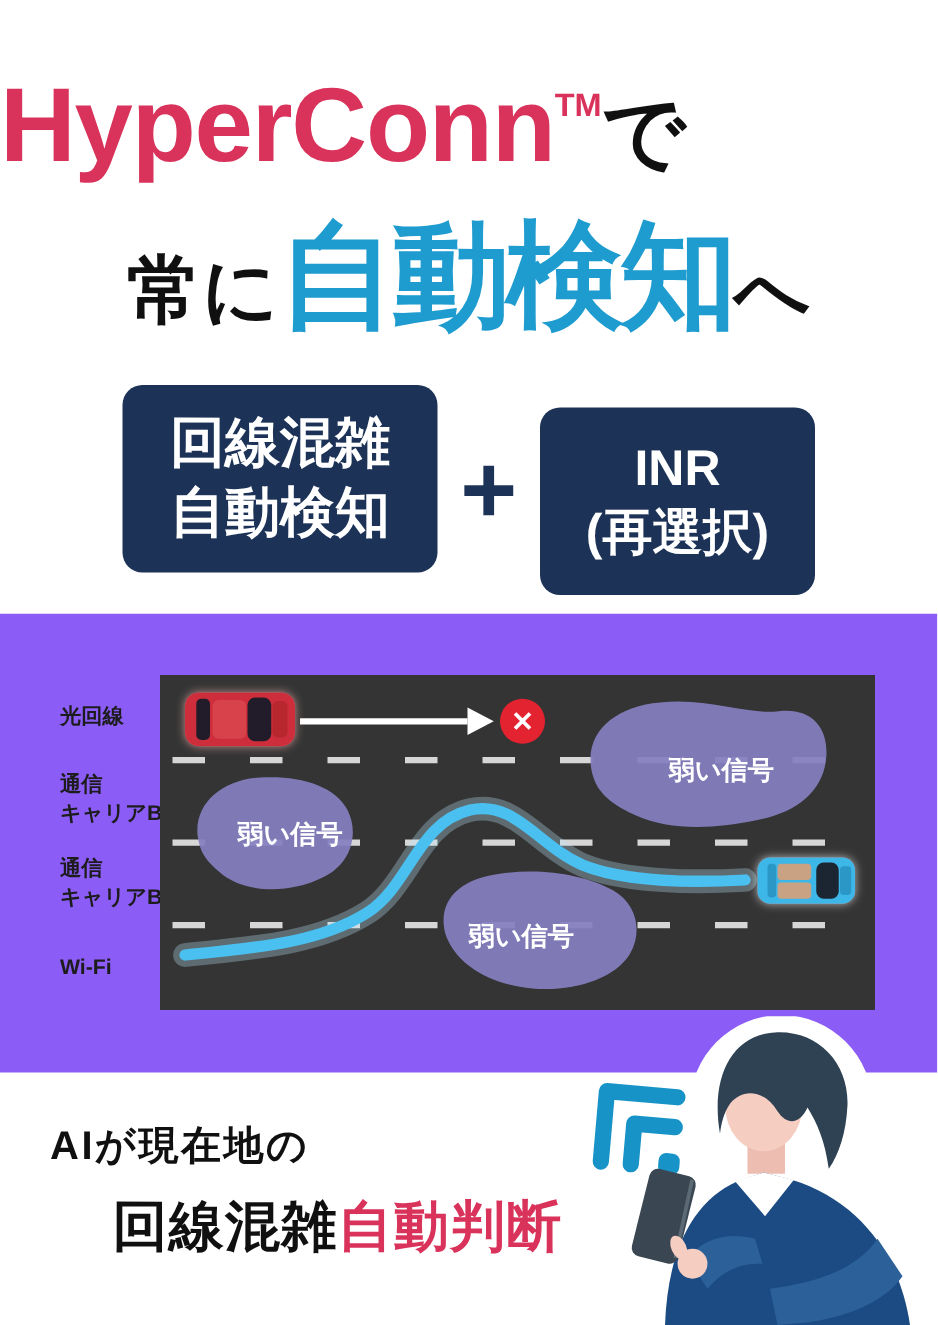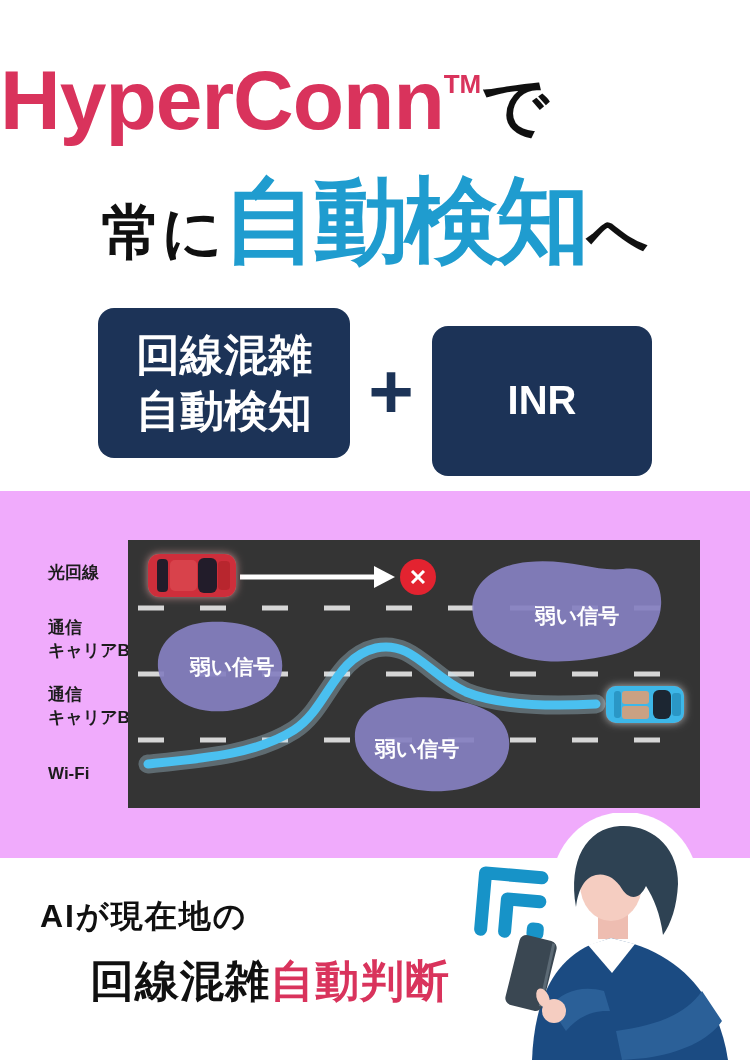--- a/index.html
+++ b/index.html
@@ -18,21 +18,21 @@
   
   .features{position:absolute; top:308px; left:0; width:750px; height:150px;
     display:flex; justify-content:center; align-items:center;}
   .fbox{height:150px; background:#1c3357; border-radius:16px; color:#fff; font-weight:800;
     display:flex; flex-direction:column; justify-content:center; align-items:center; line-height:1.28;}
   .fbox.one{width:252px; font-size:44px;}
   .fbox.two{width:220px; font-size:40px;margin-top:36px;}
   .plus{width:82px; text-align:center; color:#1c3357; font-size:78px; font-weight:800; line-height:1;
     display:flex; align-items:center; justify-content:center; transform:translateY(8px);}
   
-  .band{position:absolute; top:491px; left:0; width:750px; height:367px; background:#f0abfc;}
+  .band{position:absolute; top:491px; left:0; width:750px; height:367px; background:#8b5cf6;}
   .lane-label{position:absolute; left:48px; font-size:17px; font-weight:700; color:#1c1c1c; line-height:1.35;}
   .lane-label.l1{top:71px;}
   .lane-label.l2{top:126px;}
   .lane-label.l3{top:193px;}
   .lane-label.l4{top:272px;}
   .road{position:absolute; left:128px; top:49px; width:572px; height:268px; background:#343434;}
   .road svg{position:absolute; inset:0; display:block;}
   
   .footer-l1{position:absolute; top:895px; left:40px; width:464px; 
     font-size:32px; font-weight:800; color:#101010; letter-spacing:2px;}
@@ -52,20 +52,21 @@
   <div class="h2"><span class="side">常に</span><span class="hl">自動検知</span><span class="side">へ</span></div>
 
   <div class="features">
     <div class="fbox one">
       <span>回線混雑</span>
       <span>自動検知</span>
     </div>
     <div class="plus">+</div>
     <div class="fbox two">
       <span>INR</span>
+      <span>(再選択)</span>
     </div>
   </div>
 
   <div class="band">
 
     <div class="lane-label l1">
       <span>光回線</span>
     </div>
     <div class="lane-label l2">
       <span>通信</span><br>

